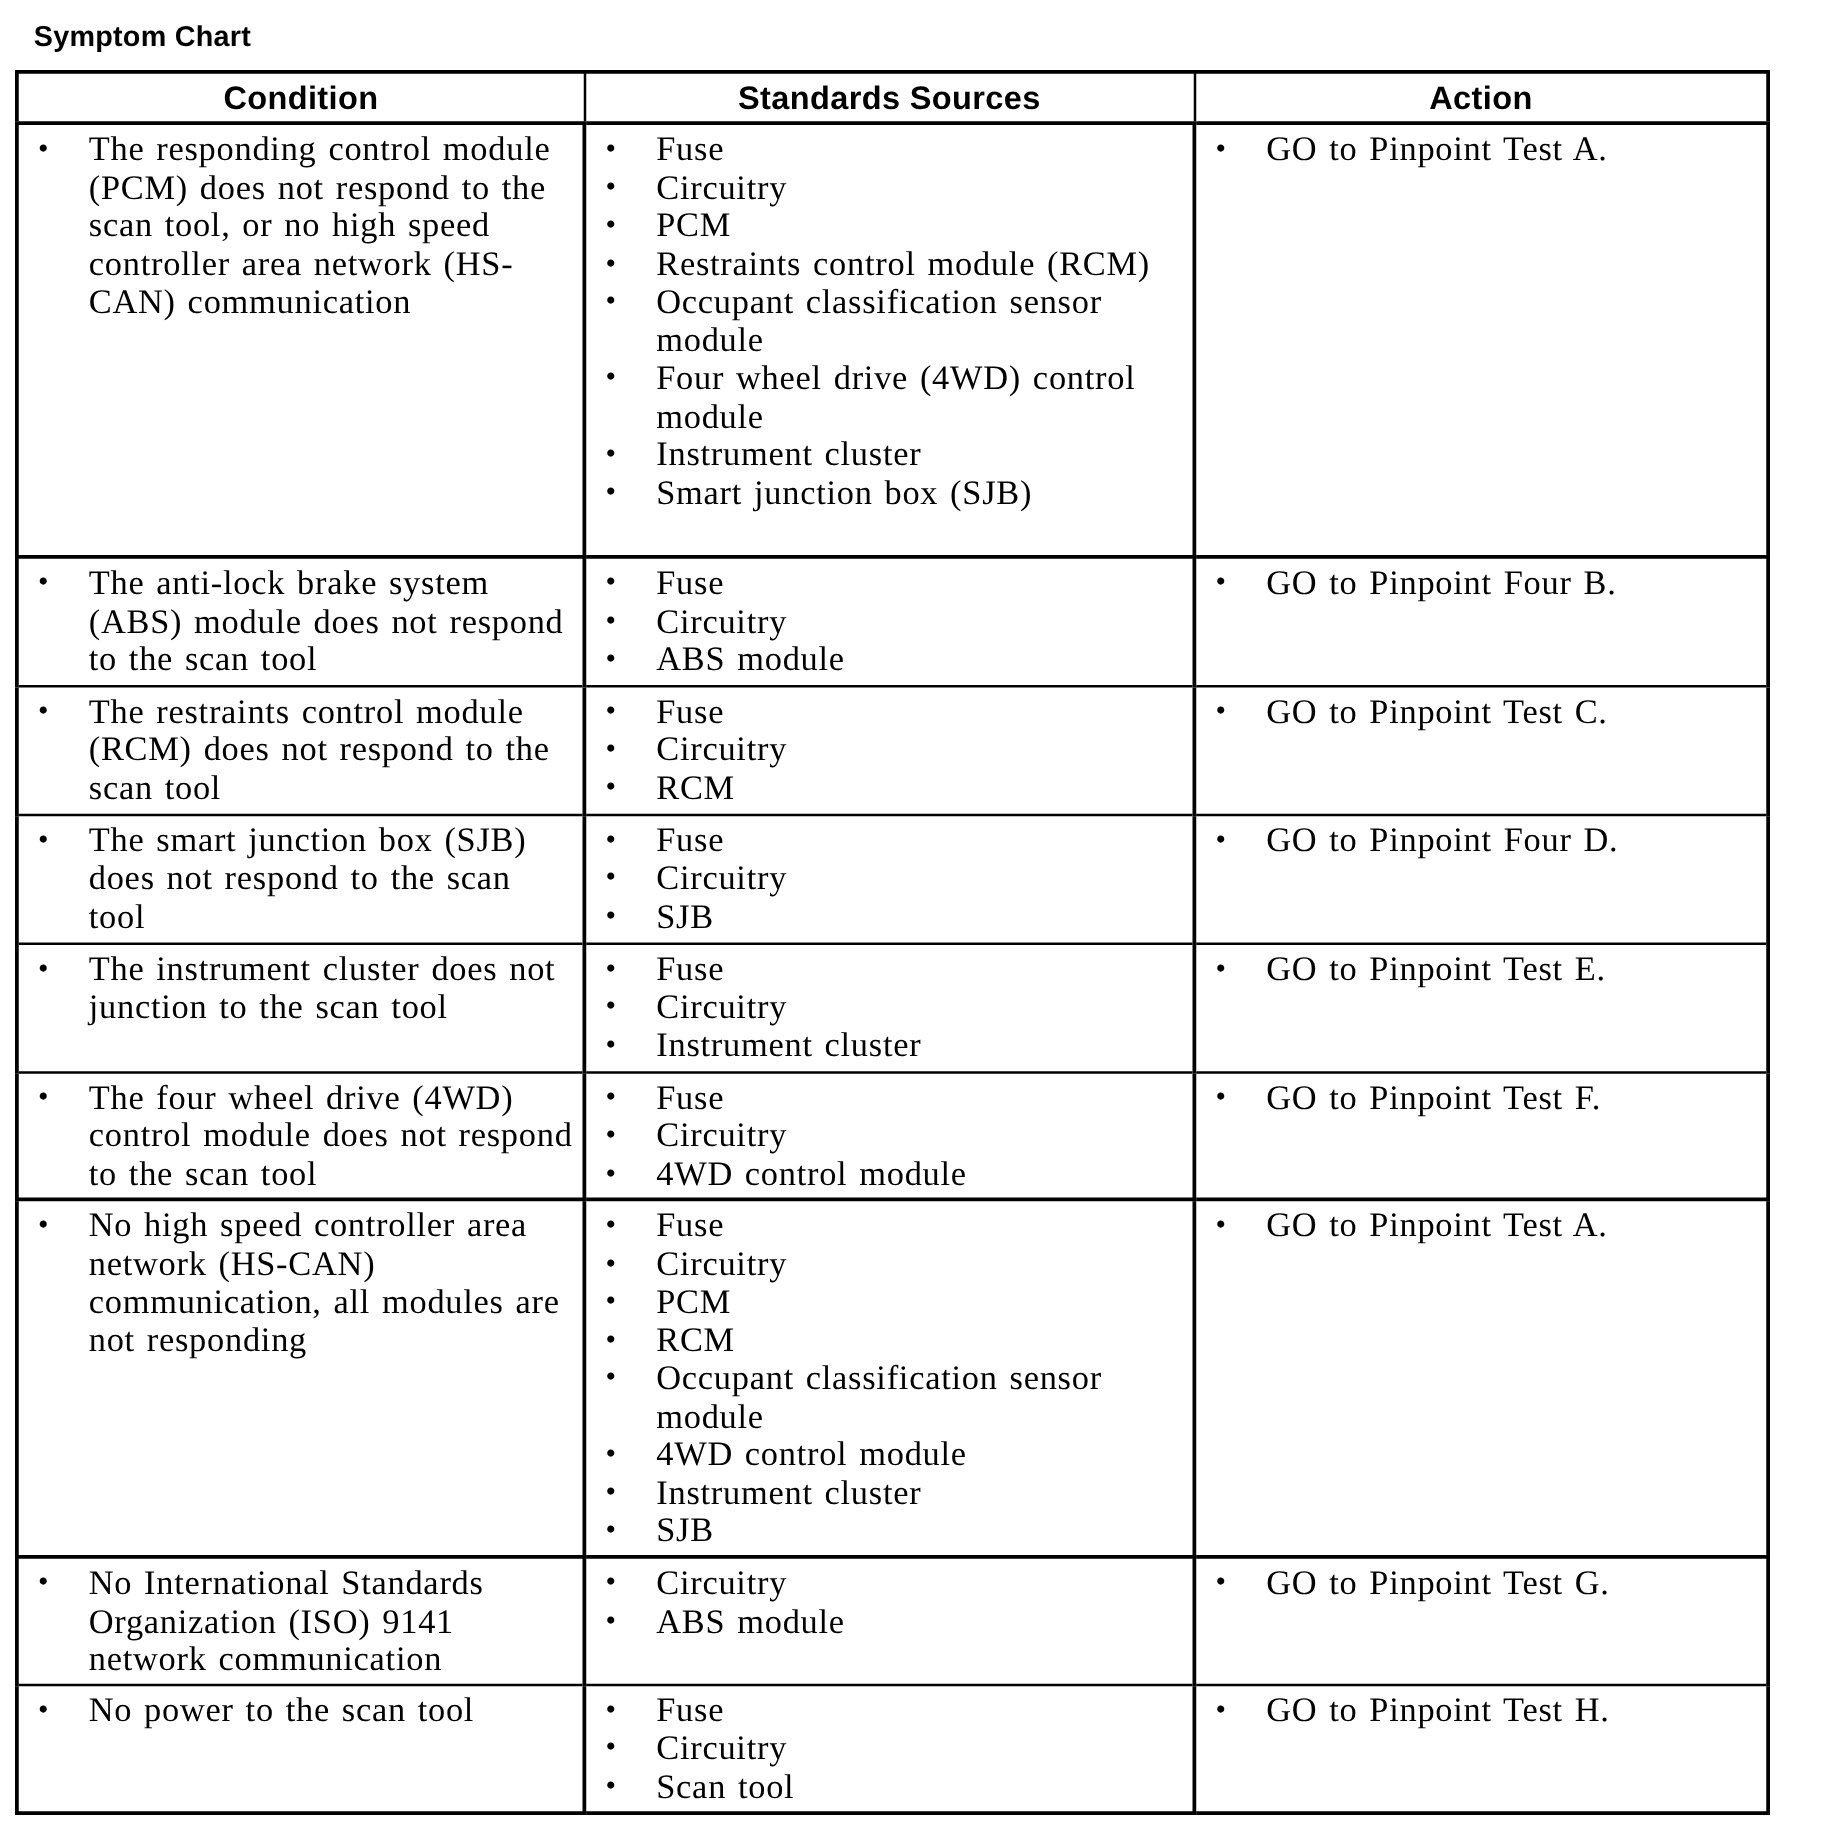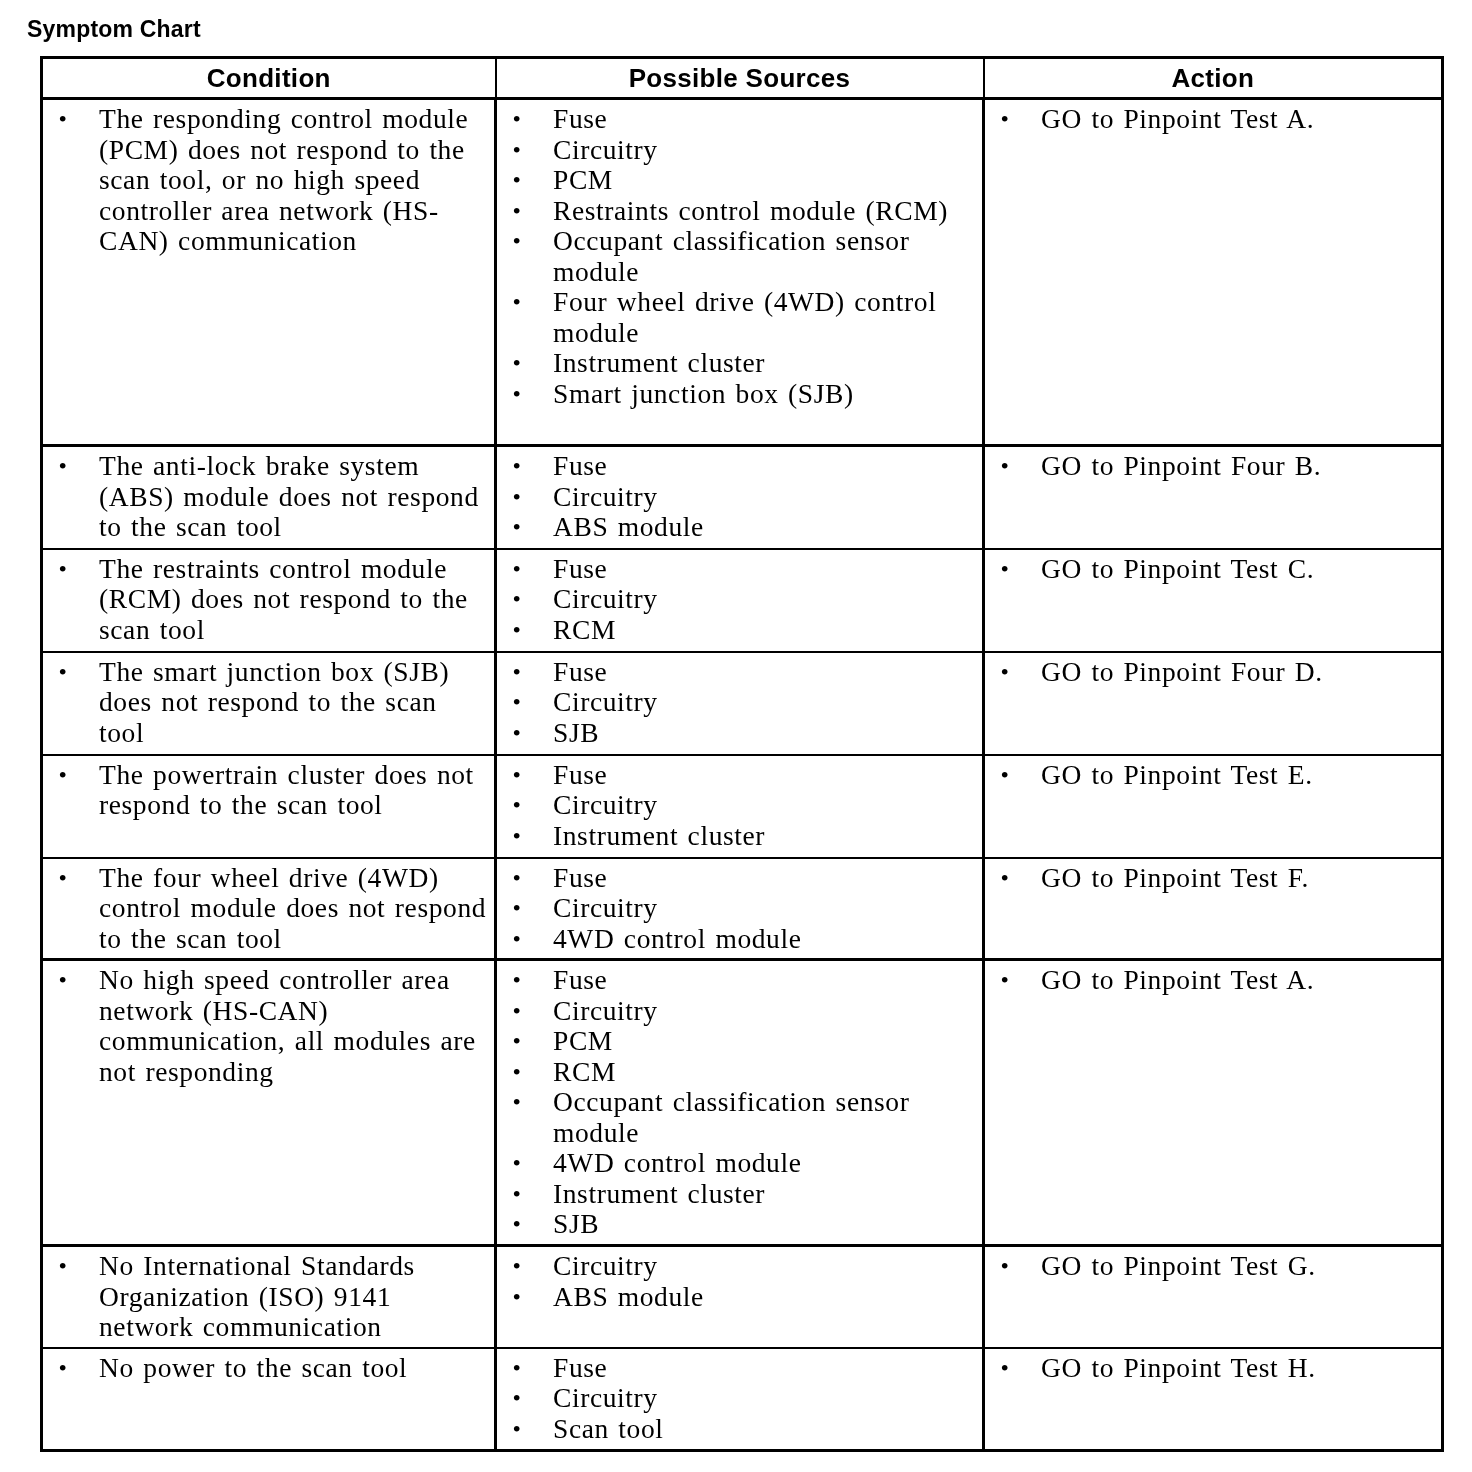--- a/index.html
+++ b/index.html
@@ -19,21 +19,21 @@
     left: 27px;
     top: 12px;
     font-family: "Liberation Sans", sans-serif;
     font-weight: bold;
     font-size: 23px;
     line-height: 34px;
     letter-spacing: 0.2px;
   }
   table.chart {
     position: absolute;
-    left: 40px;
+    left: 12px;
     top: 56px;
     width: 1401px;
     border-collapse: collapse;
     table-layout: fixed;
     border: 3px solid #000;
   }
   table.chart col.c1 { width: 454px; }
   table.chart col.c2 { width: 488px; }
   table.chart col.c3 { width: 459px; }
   table.chart th {
@@ -90,21 +90,21 @@
 
 <table class="chart">
   <colgroup>
     <col class="c1">
       <col class="c2">
       <col class="c3">
   </colgroup>
   <thead>
     <tr>
       <th>Condition</th>
-      <th>Possible Sources</th>
+      <th>Standards Sources</th>
       <th>Action</th>
     </tr>
   </thead>
   <tbody id="chart-body">
       <tr class="thick-bottom" style="height: 347px;">
         <td class="cond">
           <ul class="bullets">
             <li><span class="bullet">•</span><span>The responding control module (PCM) does not respond to the scan tool, or no high speed controller area network (HS-CAN) communication</span></li>
           </ul>
         </td>
@@ -179,21 +179,21 @@
         </td>
         <td class="act">
           <ul class="bullets">
             <li><span class="bullet">•</span><span>GO to Pinpoint Four D.</span></li>
           </ul>
         </td>
       </tr>
       <tr style="height: 103px;">
         <td class="cond">
           <ul class="bullets">
-            <li><span class="bullet">•</span><span>The powertrain cluster does not respond to the scan tool</span></li>
+            <li><span class="bullet">•</span><span>The instrument cluster does not junction to the scan tool</span></li>
           </ul>
         </td>
         <td class="src">
           <ul class="bullets">
             <li><span class="bullet">•</span><span>Fuse</span></li>
             <li><span class="bullet">•</span><span>Circuitry</span></li>
             <li><span class="bullet">•</span><span>Instrument cluster</span></li>
           </ul>
         </td>
         <td class="act">

